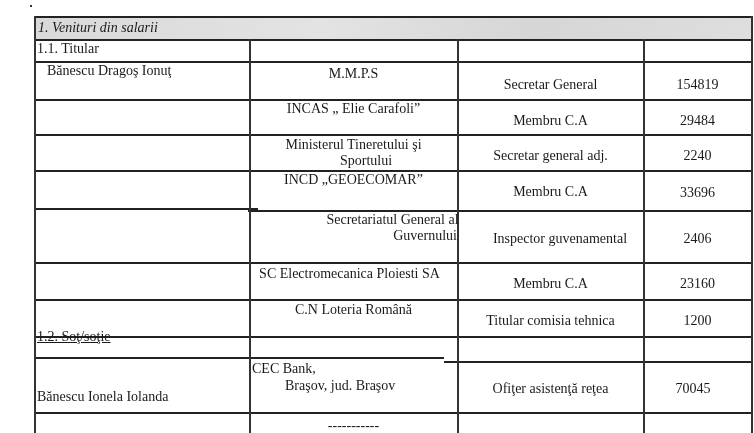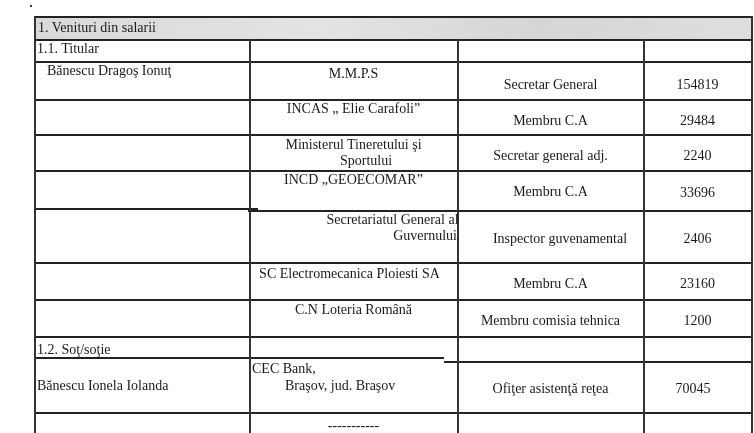--- a/index.html
+++ b/index.html
@@ -2,21 +2,21 @@
 <html><head>
 <meta charset="utf-8">
 <style>
   html,body{margin:0;padding:0;}
   body{width:754px;height:433px;background:#fff;position:relative;overflow:hidden;font-family:"Liberation Serif","DejaVu Serif",serif;color:#1a1a1a;}
   .dot{position:absolute;left:30px;top:5px;width:2px;height:2px;background:#333;}
   .hline{position:absolute;height:1.5px;background:#222;}
   .vline{position:absolute;width:1.5px;background:#333;}
   .header{position:absolute;left:35px;top:17px;width:716px;height:22px;background:linear-gradient(90deg,#d9d9d9,#e3e3e3 40%,#d6d6d6 70%,#dedede);}
   .cell{position:absolute;font-size:14px;line-height:16px;}
-  .italic{}
+  .italic{font-style:italic;}
   .c{text-align:center;}
 </style>
 </head>
 <body>
 
 <div class="dot"></div>
 
 <div>
   <div class="header"></div>
   <div class="cell italic" style="left:38px;top:20px;">1. Venituri din salarii</div>
@@ -66,25 +66,25 @@
   <div class="cell c" style="left:250px;top:212px;width:207px;padding-left:39px;">Secretariatul General al</div>
   <div class="cell c" style="left:250px;top:228px;width:207px;text-align:right;">Guvernului</div>
   <div class="cell c" style="left:458px;top:231px;width:204px;">Inspector guvenamental</div>
   <div class="cell c" style="left:644px;top:231px;width:107px;">2406</div>
 
   <div class="cell c" style="left:254px;top:266px;width:191px;">SC Electromecanica Ploiesti SA</div>
   <div class="cell c" style="left:458px;top:276px;width:185px;">Membru C.A</div>
   <div class="cell c" style="left:644px;top:276px;width:107px;">23160</div>
 
   <div class="cell c" style="left:250px;top:302px;width:207px;">C.N Loteria Română</div>
-  <div class="cell c" style="left:458px;top:313px;width:185px;">Membru comisia tehnica</div>
+  <div class="cell c" style="left:458px;top:313px;width:185px;">Titular comisia tehnica</div>
   <div class="cell c" style="left:644px;top:313px;width:107px;">1200</div>
 
-  <div class="cell" style="left:37px;top:342px;">1.2. Soţ/soţie</div>
+  <div class="cell" style="left:37px;top:329px;text-decoration:underline;">1.2. Soţ/soţie</div>
 
-  <div class="cell" style="left:37px;top:378px;">Bănescu Ionela Iolanda</div>
+  <div class="cell" style="left:37px;top:389px;">Bănescu Ionela Iolanda</div>
   <div class="cell" style="left:252px;top:361px;">CEC Bank,</div>
   <div class="cell" style="left:285px;top:378px;">Braşov, jud. Braşov</div>
   <div class="cell c" style="left:458px;top:381px;width:185px;">Ofiţer asistenţă reţea</div>
   <div class="cell c" style="left:644px;top:381px;width:98px;">70045</div>
 
   <div class="cell c" style="left:250px;top:418px;width:207px;">-----------</div>
 </div>
 
 </body></html>

